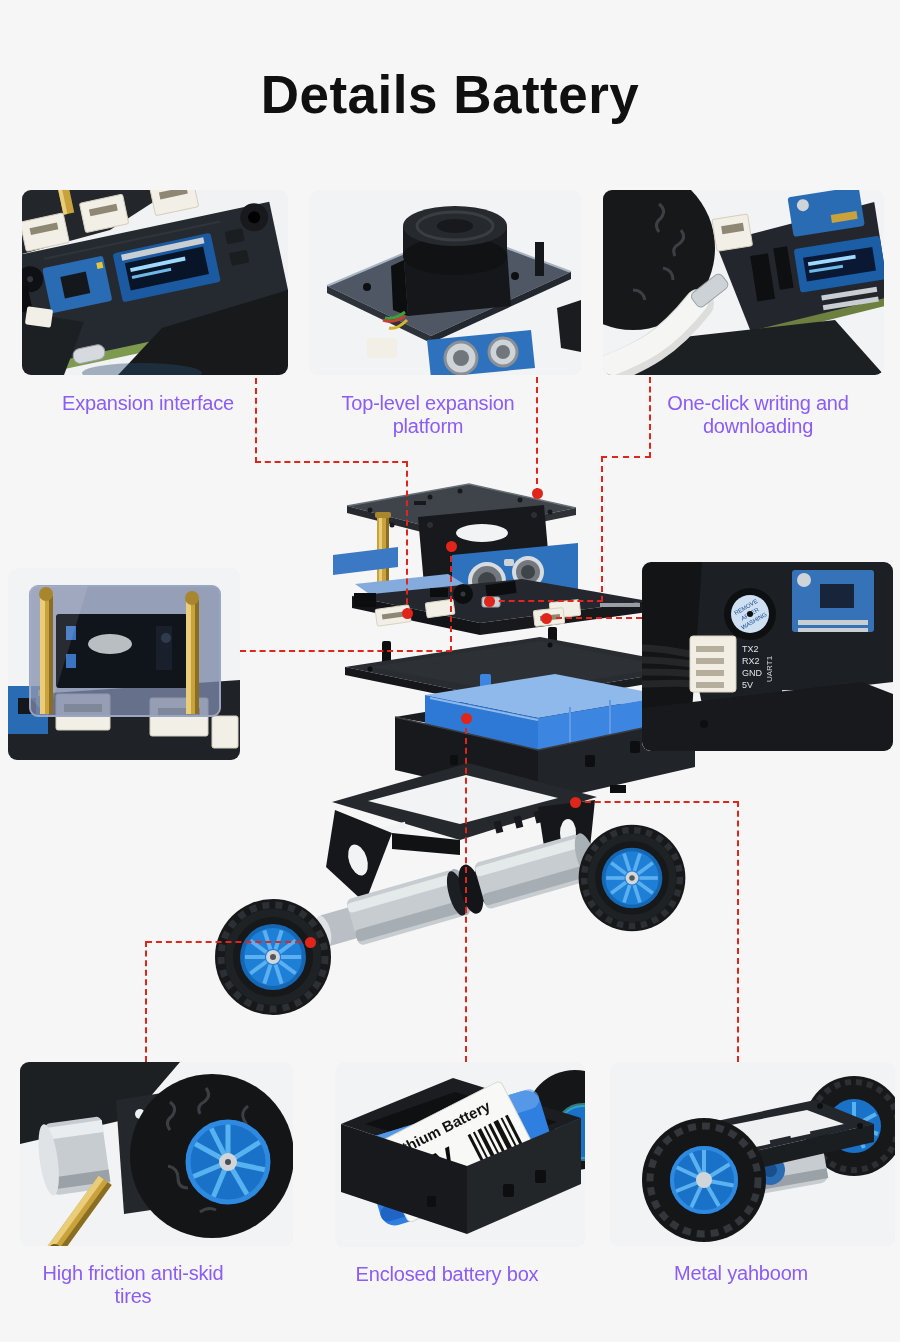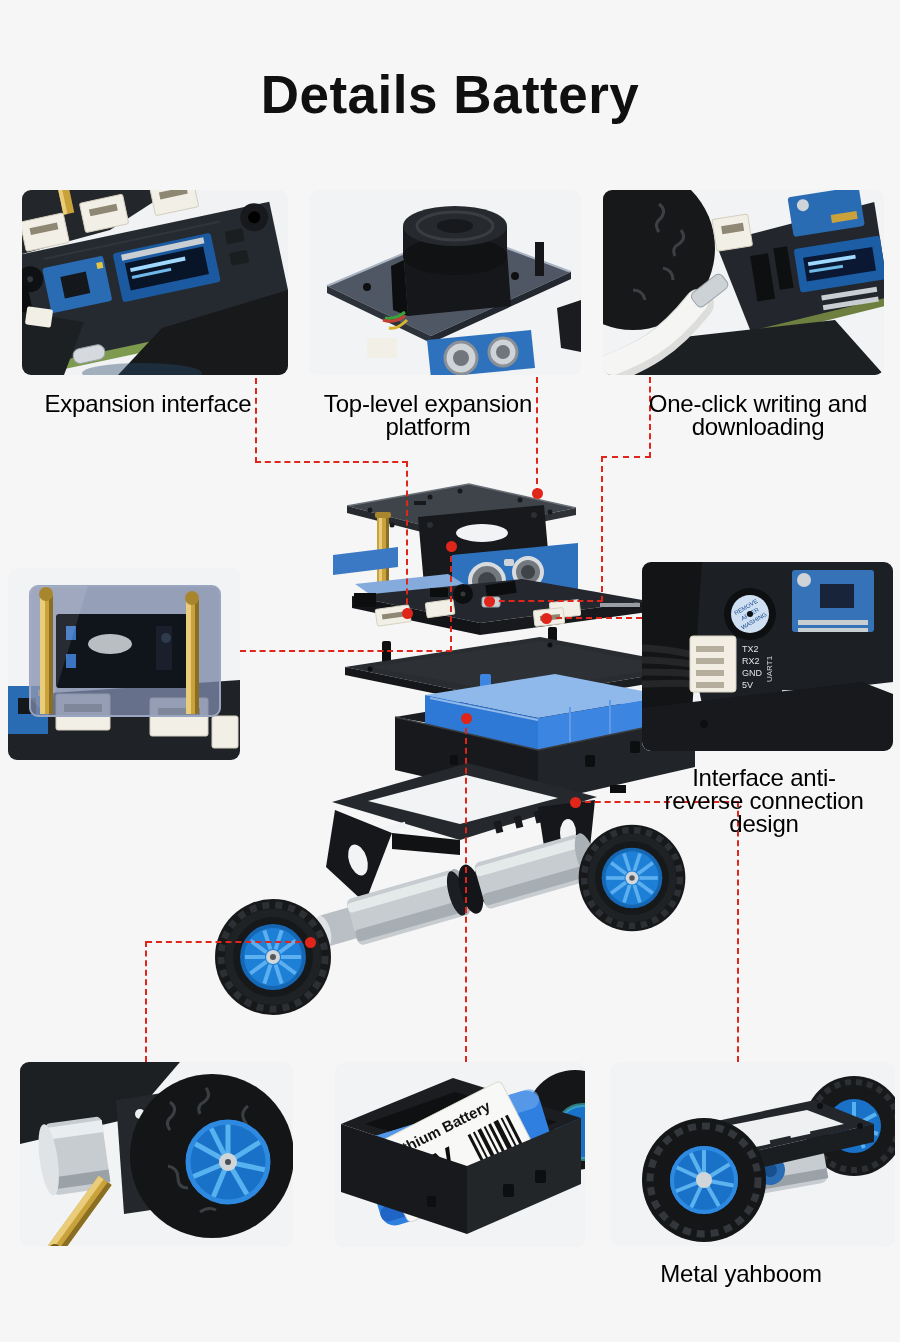--- a/index.html
+++ b/index.html
@@ -3,21 +3,21 @@
 <meta charset="utf-8">
 <style>
   html,body{margin:0;padding:0;background:#eceef0;}
   .stage{position:relative;width:900px;height:1342px;margin:0 auto;overflow:hidden;
          background:#f6f6f7;font-family:"Liberation Sans",sans-serif;}
   .title{position:absolute;left:0;top:64px;width:100%;text-align:center;
          font-size:53px;font-weight:700;color:#101010;letter-spacing:.5px;}
   .card{position:absolute;border-radius:9px;overflow:hidden;
         background:linear-gradient(160deg,#fdfdfd 0%,#eef0f2 55%,#e3e6e9 100%);}
   .card svg{display:block;width:100%;height:100%;}
-  .cap{position:absolute;font-size:24px;line-height:23px;color:#000000;font-weight:500;
+  .cap{position:absolute;font-size:20px;line-height:23px;color:#8b5cf6;font-weight:500;
        text-align:center;letter-spacing:-.2px;z-index:7;}
   .hl{position:absolute;height:0;border-top:2px dashed #e0251b;z-index:5;}
   .vl{position:absolute;width:0;border-left:2px dashed #e0251b;z-index:5;}
   .dot{position:absolute;width:11px;height:11px;border-radius:50%;background:#e0251b;z-index:6;}
   .explode{position:absolute;left:130px;top:455px;width:645px;height:615px;z-index:3;}
   .explode svg{display:block;width:100%;height:100%;}
   .card{z-index:4;}
 </style>
 </head>
 <body>
@@ -584,16 +584,17 @@
   <div class="dot" style="left:461px;top:713px;"></div>
   <div class="vl" style="left:465px;top:718px;height:344px;"></div>
 
   <div class="dot" style="left:305px;top:937px;"></div>
   <div class="hl" style="left:146px;top:941px;width:165px;"></div>
   <div class="vl" style="left:145px;top:941px;height:121px;"></div>
 
   <div class="cap" style="left:28px;top:392px;width:240px;">Expansion interface</div>
   <div class="cap" style="left:648px;top:392px;width:220px;">One-click writing and downloading</div>
   <div class="cap" style="left:318px;top:392px;width:220px;">Top-level expansion platform</div>
-  <div class="cap" style="left:654px;top:766px;width:220px;">Interface anti-reverse connection design</div>
+  <div class="cap" style="left:25px;top:1262px;width:216px;">High friction anti-skid tires</div>
+  <div class="cap" style="left:337px;top:1263px;width:220px;">Enclosed battery box</div>
   <div class="cap" style="left:631px;top:1262px;width:220px;">Metal yahboom</div>
 
 </div>
 
 </body></html>

